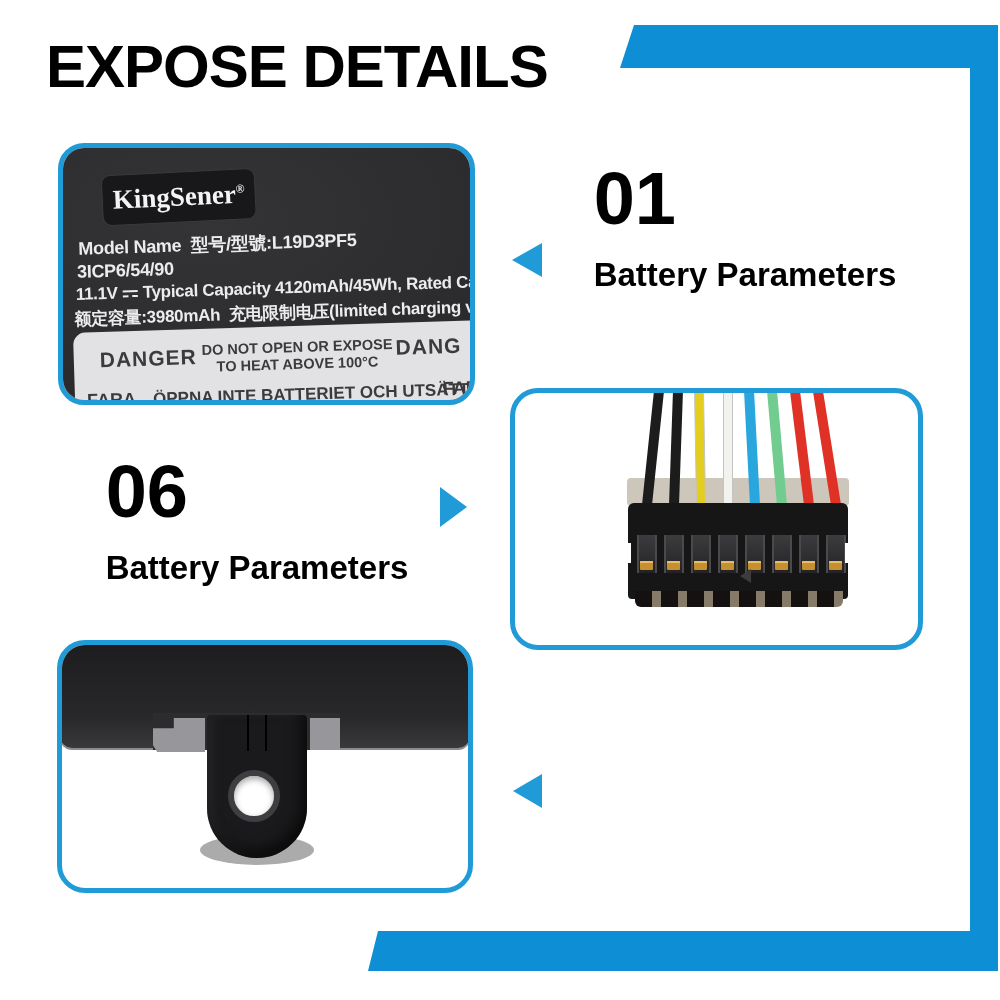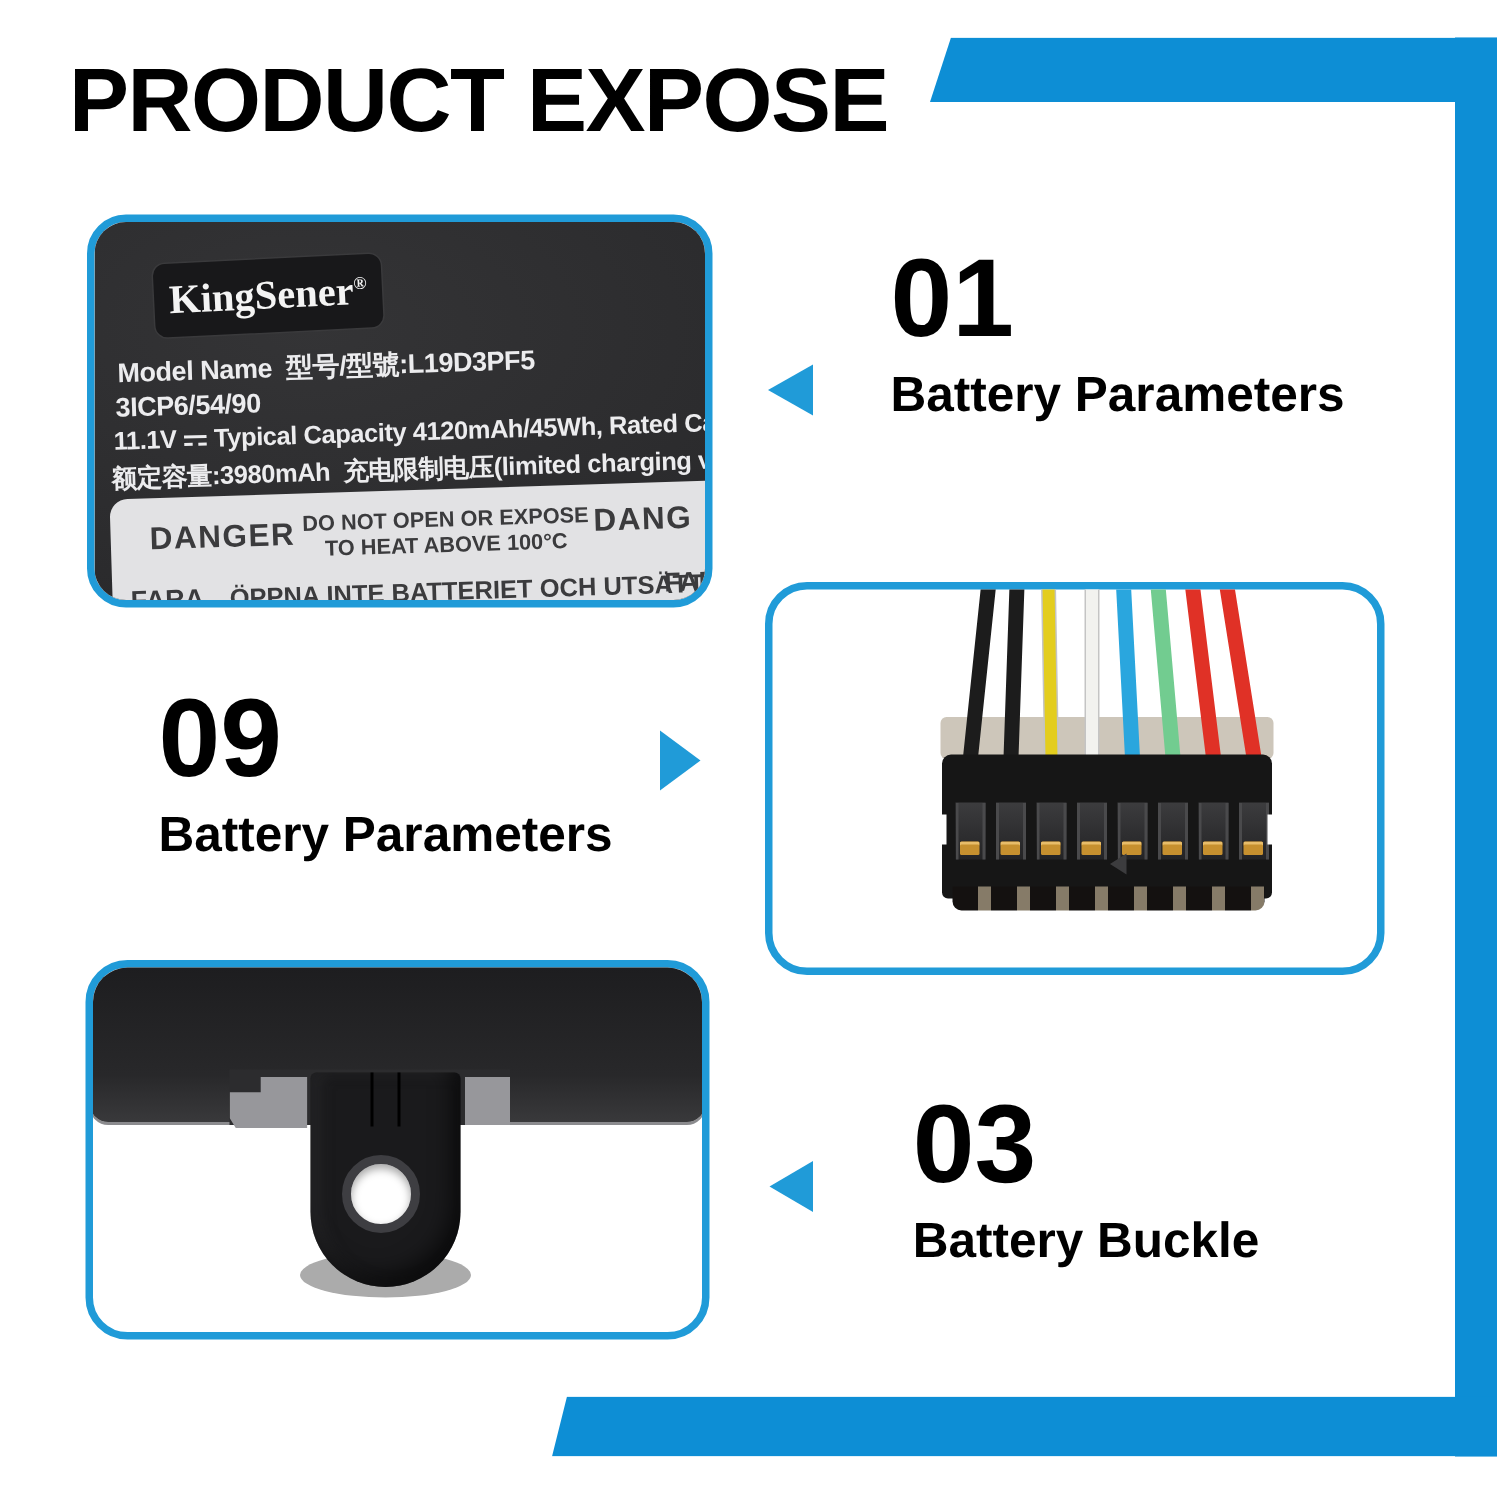--- a/index.html
+++ b/index.html
@@ -82,39 +82,39 @@
        border-radius:4px 4px 50px 50px;
        box-shadow:inset -6px -8px 14px rgba(0,0,0,0.6), inset 6px 0 10px rgba(60,60,64,0.35);}
   .tab .groove1,.tab .groove2{position:absolute;top:0;width:2px;height:36px;background:#000;}
   .tab .groove1{left:40px;} .tab .groove2{left:58px;}
   .hole{position:absolute;left:166px;top:125px;width:40px;height:40px;background:#ffffff;border-radius:50%;
         border:6px solid #3e3e42;box-shadow:inset 0 3px 6px rgba(0,0,0,0.35);}
 
   
   .section{position:absolute;text-align:left;transform:translateX(-50%);}
   .section .num{font-size:74px;font-weight:bold;line-height:1;}
-  .section .lbl{font-size:33px;font-weight:bold;margin-top:8px;white-space:pre;}
+  .section .lbl{font-size:33px;font-weight:bold;margin-top:20px;white-space:pre;}
   .s1{left:745px;top:162px;}
   .s2{left:257px;top:455px;}
   .s3{left:724px;top:726px;}
 
   .arr{position:absolute;width:0;height:0;border-style:solid;}
   .a1{left:512px;top:243px;border-width:17px 30px 17px 0;
       border-color:transparent var(--arrow,#209bd8) transparent transparent;}
   .a2{left:440px;top:487px;border-width:20px 0 20px 27px;
       border-color:transparent transparent transparent var(--arrow,#209bd8);}
   .a3{left:513px;top:774px;border-width:17px 29px 17px 0;
       border-color:transparent var(--arrow,#209bd8) transparent transparent;}
 </style>
 </head>
 <body>
 
 <div class="canvas" style="--accent: #0d8ed5; --boxborder: #209bd8; --arrow: #209bd8;">
 
-  <div class="title">PRODUCT EXPOSE</div>
+  <div class="title">EXPOSE DETAILS</div>
 
   <div class="band top"></div>
   <div class="bar right"></div>
   <div class="band bottom"></div>
 
   <div class="pbox box1">
     <div class="label-bg"></div>
     <div class="label-rot">
       <div class="sticker">
         <span class="brand"><span>KingSener</span><sup>®</sup></span>
@@ -197,24 +197,20 @@
     <div class="hole"></div>
   </div>
 
   <div class="section s1">
     <div class="num">01</div>
     <div class="lbl">Battery Parameters</div>
   </div>
   <div class="arr a1"></div>
 
   <div class="section s2">
-    <div class="num">09</div>
+    <div class="num">06</div>
     <div class="lbl">Battery Parameters</div>
   </div>
   <div class="arr a2"></div>
 
-  <div class="section s3">
-    <div class="num">03</div>
-    <div class="lbl">Battery Buckle</div>
-  </div>
   <div class="arr a3"></div>
 
 </div>
 
 </body></html>

